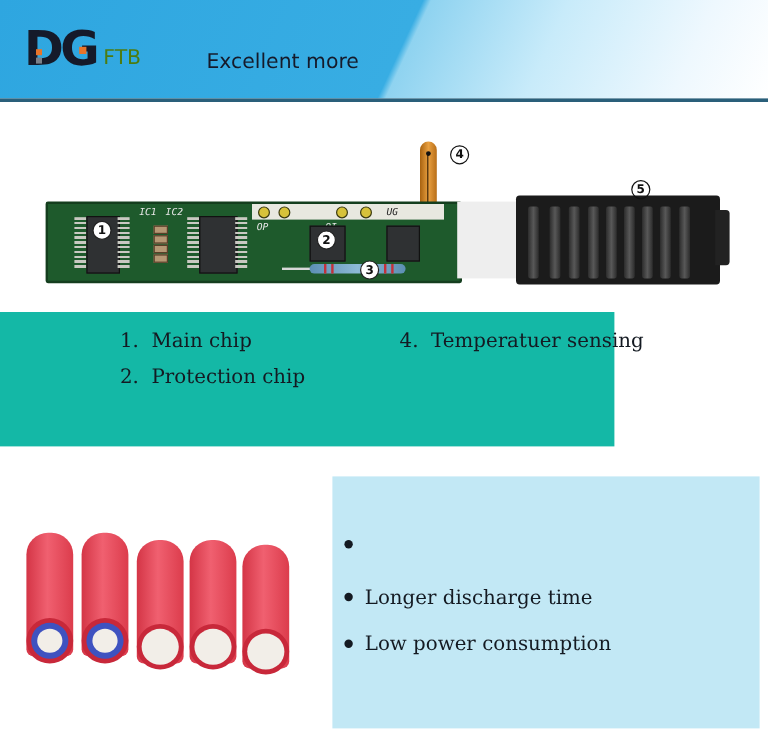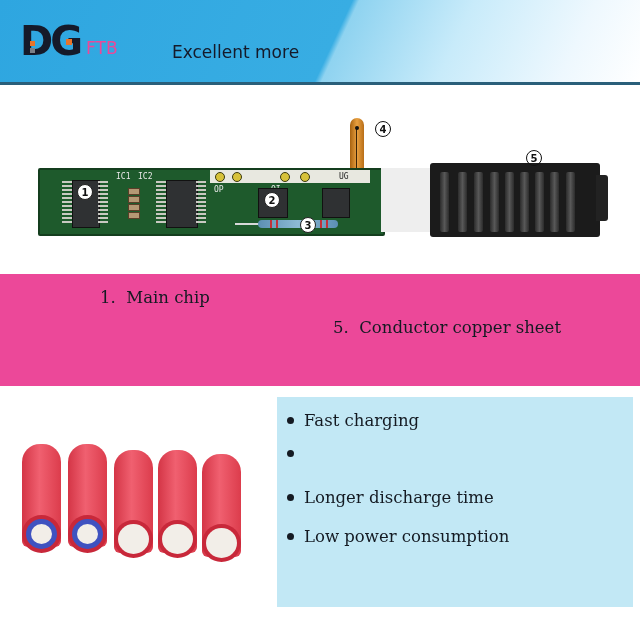--- a/index.html
+++ b/index.html
@@ -5,44 +5,44 @@
   html,body{margin:0;padding:0;}
   body{width:640px;height:622px;background:#ffffff;position:relative;overflow:hidden;font-family:"DejaVu Serif",serif;}
   .header{position:absolute;left:0;top:0;width:640px;height:82px;
     background:linear-gradient(115deg,#2ea6e0 0%,#38ade3 52%,#8fd3f0 53%,#c8ebfa 70%,#eef8fe 88%,#ffffff 100%);}
   .header-line{position:absolute;left:0;top:82px;width:640px;height:3px;background:#2a5f7a;}
   .logo{position:absolute;left:20px;top:22px;height:38px;display:flex;align-items:flex-end;}
   .logo-dg{font-family:"DejaVu Sans",sans-serif;font-weight:bold;font-size:40px;line-height:38px;color:#151a2a;letter-spacing:-3px;position:relative;}
   .logo-sq1{position:absolute;left:10px;top:19px;width:5px;height:5px;background:#e8742a;}
   .logo-sq2{position:absolute;left:10px;top:26px;width:5px;height:5px;background:#7a8089;}
   .logo-sq3{position:absolute;left:48px;top:19px;width:6px;height:6px;background:#e8742a;}
-  .logo-ftb{font-family:"DejaVu Sans",sans-serif;font-size:17px;color:#ec4899;margin-left:6px;line-height:20px;margin-bottom:2px;}
+  .logo-ftb{font-family:"DejaVu Sans",sans-serif;font-size:17px;color:#4d7c0f;margin-left:6px;line-height:20px;margin-bottom:2px;}
   .tagline{position:absolute;left:172px;top:42px;font-family:"DejaVu Sans",sans-serif;font-size:17px;color:#151a2a;}
   .sensor{position:absolute;left:350px;top:118px;width:14px;height:58px;background:linear-gradient(90deg,#a8620f,#e9a040,#b86e18);border-radius:7px 7px 0 0;}
   .sensor-dot{position:absolute;left:355px;top:126px;width:4px;height:4px;border-radius:50%;background:#111;}
   .sensor-line{position:absolute;left:356px;top:128px;width:1px;height:44px;background:#3a2206;}
   .board{position:absolute;left:38px;top:168px;width:343px;height:64px;background:#1e5a2c;border:2px solid #143e1e;border-radius:2px;}
   .silk-strip{position:absolute;left:210px;top:170px;width:160px;height:13px;background:#e8e8e0;}
   .pad{position:absolute;width:8px;height:8px;border-radius:50%;background:#d7c23a;border:1px solid #3a3a10;}
   .chip{position:absolute;background:#2f3133;border:1px solid #111;}
   .pins{position:absolute;width:10px;background:repeating-linear-gradient(180deg,#c9c9c2 0 2px,transparent 2px 4px);}
   .smd{position:absolute;width:10px;height:5px;background:#b59874;border:1px solid #5a3e28;}
   .res{position:absolute;left:258px;top:220px;width:80px;height:8px;background:linear-gradient(90deg,#5c8fb3,#8dbad6,#5c8fb3);border-radius:4px;}
   .res-band{position:absolute;top:220px;width:2px;height:8px;background:#c4303a;}
   .res-wire{position:absolute;top:223px;height:2px;background:#d8d8d8;}
   .white-block{position:absolute;left:381px;top:168px;width:50px;height:64px;background:#eeeeee;}
   .connector{position:absolute;left:430px;top:163px;width:170px;height:74px;background:#1b1b1b;border-radius:3px;}
   .conn-tab{position:absolute;left:596px;top:175px;width:12px;height:46px;background:#222;border-radius:0 3px 3px 0;}
   .conn-slot{position:absolute;top:172px;width:9px;height:60px;background:linear-gradient(90deg,#2c2c2c,#585858,#2c2c2c);border-radius:2px;}
   .callout{position:absolute;font-family:"DejaVu Sans",sans-serif;font-size:10px;font-weight:bold;color:#111;width:14px;height:14px;border-radius:50%;display:flex;align-items:center;justify-content:center;}
   .callout.outline{border:1px solid #111;background:transparent;}
   .callout.filled{background:#fff;color:#111;border:1px solid #222;}
-  .silk-label{position:absolute;font-family:"DejaVu Sans Mono",monospace;font-size:8px;color:#e8e8e8;}
+  .silk-label{position:absolute;font-family:"DejaVu Sans Mono",monospace;font-size:8px;color:#e8e8e8;font-style:italic;}
 
-  .legend-band{position:absolute;left:0;top:274px;width:640px;height:112px;background:#ec4899;}
+  .legend-band{position:absolute;left:0;top:260px;width:512px;height:112px;background:#14b8a6;}
   .legend-item{position:absolute;font-size:16.5px;color:#141a22;white-space:nowrap;}
 
   .features{position:absolute;left:277px;top:397px;width:356px;height:210px;background:#c2e8f5;}
   .feature{position:absolute;left:10px;font-size:16.5px;color:#141a22;white-space:nowrap;display:flex;align-items:center;}
   .bullet{width:7px;height:7px;border-radius:50%;background:#141a22;margin-right:10px;}
 
   .battery{position:absolute;width:39px;height:103px;border-radius:18px 18px 6px 6px;background:linear-gradient(90deg,#d43546 0%,#f06070 45%,#dc3c4c 100%);}
   .bat-end{position:absolute;width:39px;height:38px;border-radius:50%;background:#c8283a;}
   .bat-cap{position:absolute;border-radius:50%;background:#f2eee8;}
   .bat-ring{position:absolute;border-radius:50%;background:#3f52c0;}
@@ -71,21 +71,21 @@
   <div class="silk-strip"></div>
   <div class="pad" style="left:215px;top:172px;"></div>
   <div class="pad" style="left:232px;top:172px;"></div>
   <div class="pad" style="left:280px;top:172px;"></div>
   <div class="pad" style="left:300px;top:172px;"></div>
 
   <span class="silk-label" style="left:116px;top:172px;">IC1</span>
   <span class="silk-label" style="left:138px;top:172px;text-align:center;">IC2</span>
   <span class="silk-label" style="left:214px;top:185px;">OP</span>
   <span class="silk-label" style="left:232px;top:185px;padding-left:39px;">OI</span>
-  <span class="silk-label" style="left:339px;top:172px;color:#222;">UG</span>
+  <span class="silk-label" style="left:322px;top:172px;color:#222;">UG</span>
 
   <div class="pins" style="left:62px;top:181px;height:44px;"></div>
   <div class="chip" style="left:72px;top:180px;width:26px;height:46px;"></div>
   <div class="pins" style="left:98px;top:181px;height:44px;"></div>
   <div class="callout filled" style="left:77px;top:184px;">1</div>
 
   <div class="smd" style="left:128px;top:188px;"></div>
   <div class="smd" style="left:128px;top:196px;"></div>
   <div class="smd" style="left:128px;top:204px;"></div>
   <div class="smd" style="left:128px;top:212px;"></div>
@@ -120,23 +120,27 @@
   <div class="conn-slot" style="left:550px;"></div>
   <div class="conn-slot" style="left:566px;"></div>
   <div class="callout outline" style="left:526px;top:150px;">5</div>
 </div>
 
 <div class="legend-band">
   <div class="legend-item" style="left:100px;top:14px;">
     <span>1.</span>&nbsp;
     <span>Main chip</span>
   </div>
-  <div class="legend-item" style="left:333px;top:44px;">
-    <span>5.</span>&nbsp;
-    <span>Conductor copper sheet</span>
+  <div class="legend-item" style="left:100px;top:44px;">
+    <span>2.</span>&nbsp;
+    <span>Protection chip</span>
+  </div>
+  <div class="legend-item" style="left:333px;top:14px;">
+    <span>4.</span>&nbsp;
+    <span>Temperatuer sensing</span>
   </div>
 </div>
 
 <div>
   <div class="battery" style="left:22px;top:444px;"></div>
   <div class="bat-end" style="left:22px;top:515px;"></div>
   <div class="bat-ring" style="left:26px;top:519px;width:31px;height:30px;"></div>
   <div class="bat-cap" style="left:31px;top:524px;width:21px;height:20px;"></div>
 
   <div class="battery" style="left:68px;top:444px;"></div>
@@ -151,24 +155,20 @@
   <div class="battery" style="left:158px;top:450px;"></div>
   <div class="bat-end" style="left:158px;top:520px;"></div>
   <div class="bat-cap" style="left:162px;top:524px;width:31px;height:30px;"></div>
 
   <div class="battery" style="left:202px;top:454px;"></div>
   <div class="bat-end" style="left:202px;top:524px;"></div>
   <div class="bat-cap" style="left:206px;top:528px;width:31px;height:30px;"></div>
 </div>
 
 <div class="features">
-  <div class="feature" style="top:14px;">
-    <span class="bullet"></span>
-    <span>Fast charging</span>
-  </div>
   <div class="feature" style="top:53px;">
     <span class="bullet"></span>
   </div>
   <div class="feature" style="top:130px;">
     <span class="bullet"></span>
     <span>Low power consumption</span>
   </div>
   <div class="feature" style="top:91px;">
     <span class="bullet"></span>
     <span>Longer discharge time</span>

